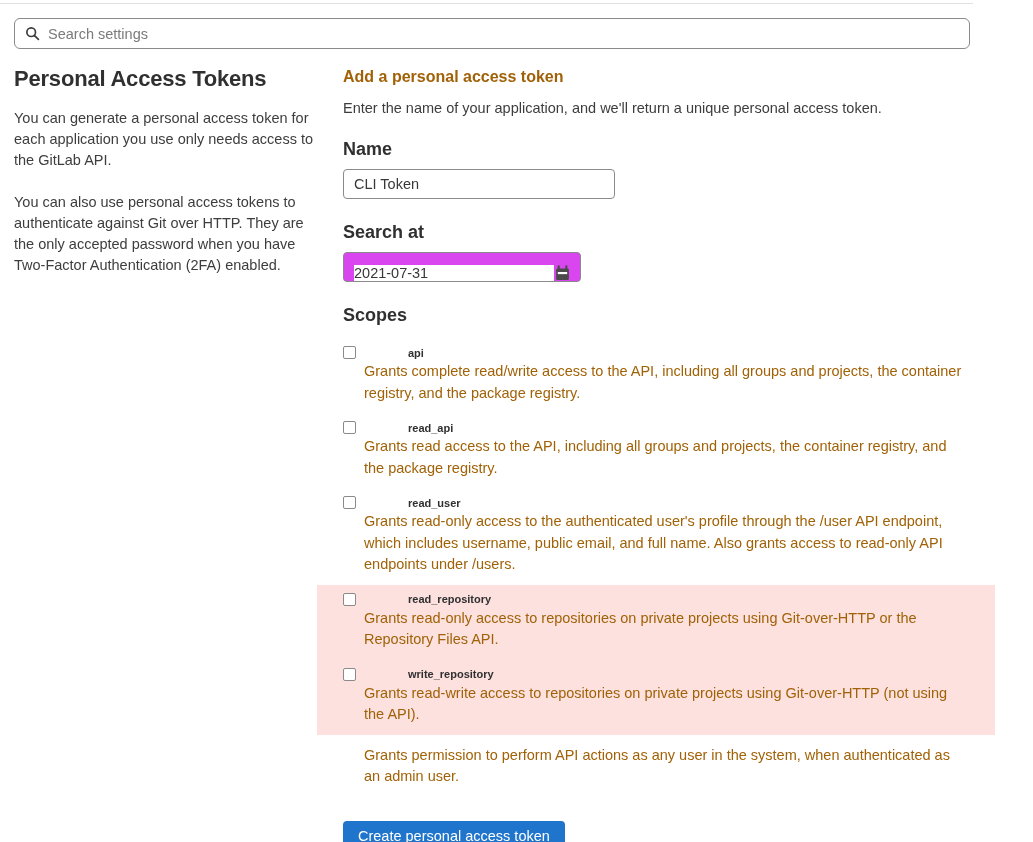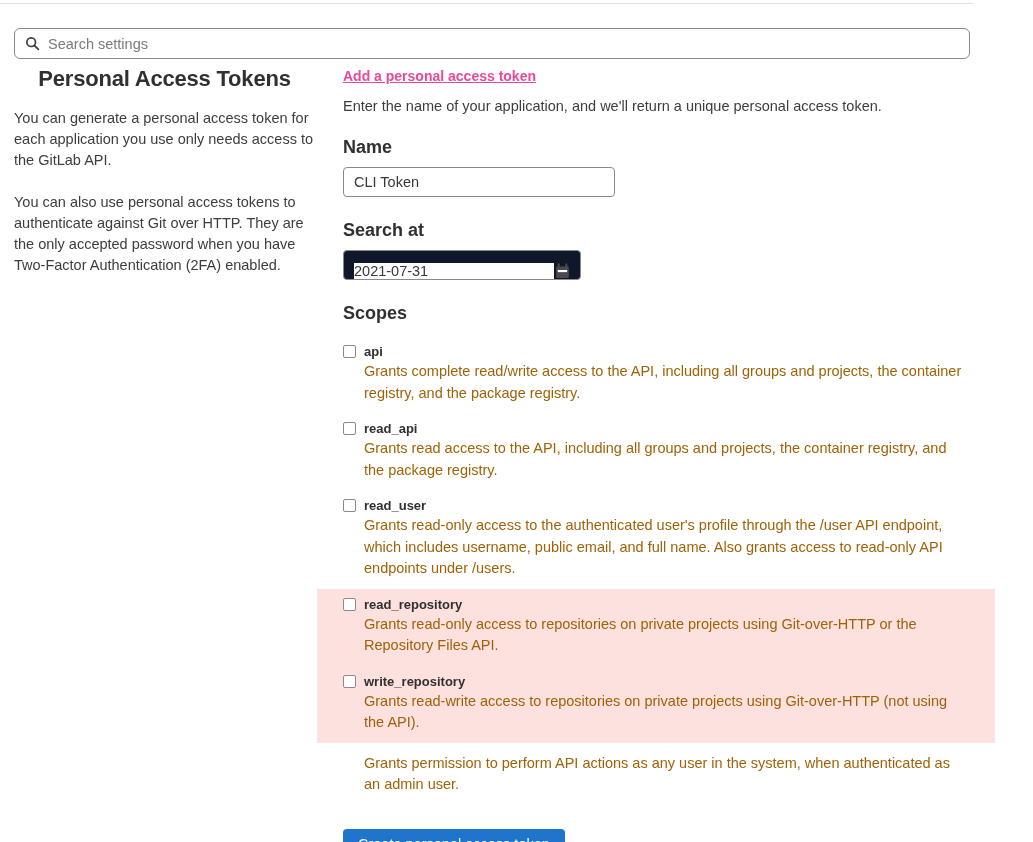--- a/index.html
+++ b/index.html
@@ -9,87 +9,87 @@
     font-family: "Liberation Sans", sans-serif;
     color: #383838;
     overflow: hidden;
     position: relative;
   }
   .top-divider {
     position: absolute; top: 3px; left: 0;
     width: 973px; height: 1px; background: #e0e0e0;
   }
   .search-wrap {
-    position: absolute; top: 28px; left: 14px;
+    position: absolute; top: 18px; left: 14px;
     width: 956px; height: 31px;
     border: 1px solid #8a8a8a; border-radius: 6px;
     display: flex; align-items: center;
     padding: 0 10px; gap: 8px; background: #fff;
   }
   .search-wrap svg { flex: none; display: block; }
   .search-input {
     border: none; outline: none; flex: 1;
     font-family: "Liberation Sans", sans-serif;
     font-size: 14.5px; color: #383838; background: transparent;
   }
   .search-input::placeholder { color: #7a7a7a; }
 
   .content { position: absolute; top: 64px; left: 14px; display: flex; }
   .left-col { width: 301px; }
   .left-col h1 {
     font-size: 22px; font-weight: 700; color: #303030;
-    margin: 2px 0 16px 0; letter-spacing: -0.2px; text-align: center;
+    margin: 2px 0 16px 0; letter-spacing: -0.2px;
   }
   .left-col p {
     font-size: 14.5px; line-height: 21px; color: #3d3d3d;
     margin-bottom: 21px;
   }
   .right-col { margin-left: 28px; width: 652px; }
   .section-heading {
-    font-size: 14px; font-weight: 700; color: #ec4899; margin-top: 4px; text-decoration: underline;
+    font-size: 16px; font-weight: 700; color: #a16207; margin-top: 4px;
   }
   .section-desc { font-size: 14.5px; color: #3d3d3d; margin-top: 14px; }
   .form-label {
     display: block; font-size: 18px; font-weight: 700; color: #303030;
     margin-top: 23px;
   }
   .text-input {
     margin-top: 9px; height: 30px;
     border: 1px solid #8a8a8a; border-radius: 4px;
     font-family: "Liberation Sans", sans-serif;
     font-size: 14.5px; color: #383838;
     padding: 0 10px; outline: none; background: #fff;
   }
   .name-input { width: 272px; display: block; }
   .expires-wrap {
     margin-top: 9px; width: 238px; height: 30px;
     border: 1px solid #8a8a8a; border-radius: 4px;
     display: flex; align-items: center; padding: 12px 9px 0 10px;
-    background: #0f172a;
+    background: #d946ef;
   }
   .expires-input {
     border: none; outline: none; flex: 1; min-width: 0;
     font-family: "Liberation Sans", sans-serif;
     font-size: 14.5px; color: #383838;
   }
   .expires-wrap svg { flex: none; display: block; cursor: pointer; }
 
   .scopes-list { margin-top: 12px; }
   .scope-row {
     margin-left: -26px; padding: 8px 0 9px 26px;
     width: calc(100% + 26px);
   }
   .scope-row.highlighted { background: #fce1df; }
   .scope-head { display: flex; align-items: center; gap: 8px; }
   .checkbox {
     width: 13px; height: 13px; flex: none;
     border: 1px solid #8a8a8a; border-radius: 2px;
     background: #fff; cursor: pointer;
   }
-  .scope-name { font-size: 13px; font-weight: 700; color: #303030; }
+  .scope-name { font-size: 11px; font-weight: 700; color: #303030; margin-left: 44px; }
   .scope-desc {
     margin: 2px 0 0 21px; max-width: 601px;
     font-size: 14.5px; line-height: 21.5px; color: #a16207;
   }
   .submit-btn {
     margin-top: 24px;
     background: #1f75cb; color: #ffffff;
     border: none; border-radius: 4px;
     font-family: "Liberation Sans", sans-serif;
     font-size: 14.5px; padding: 7px 15px;

